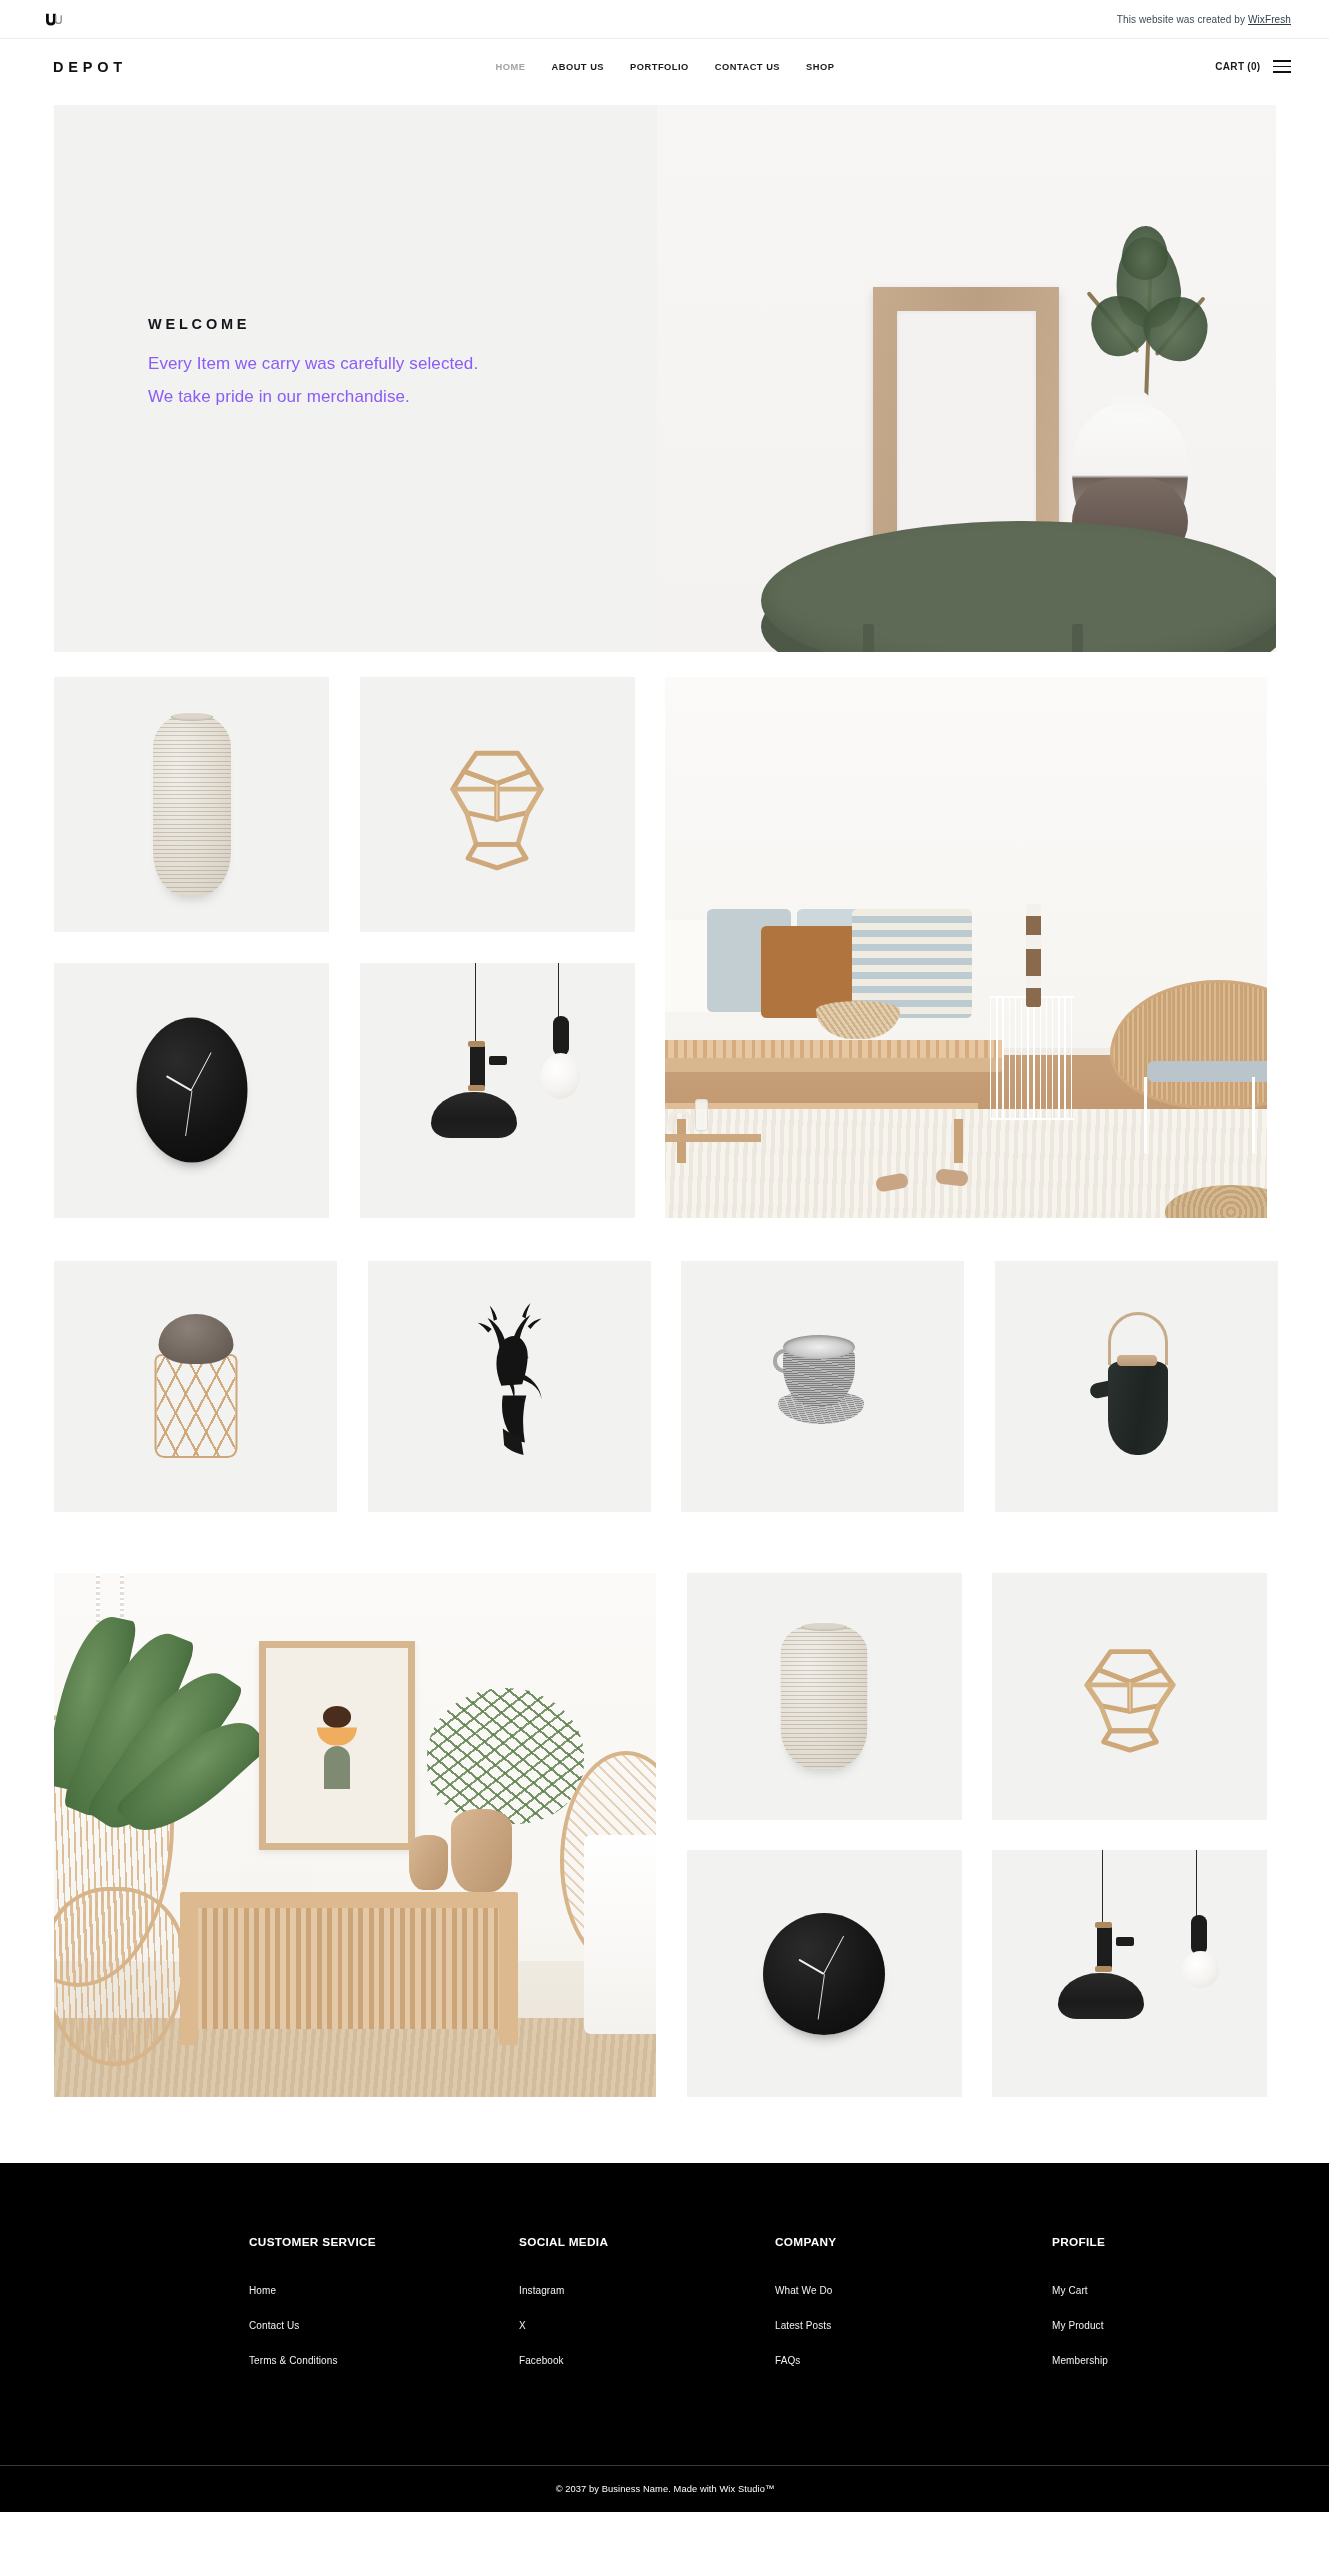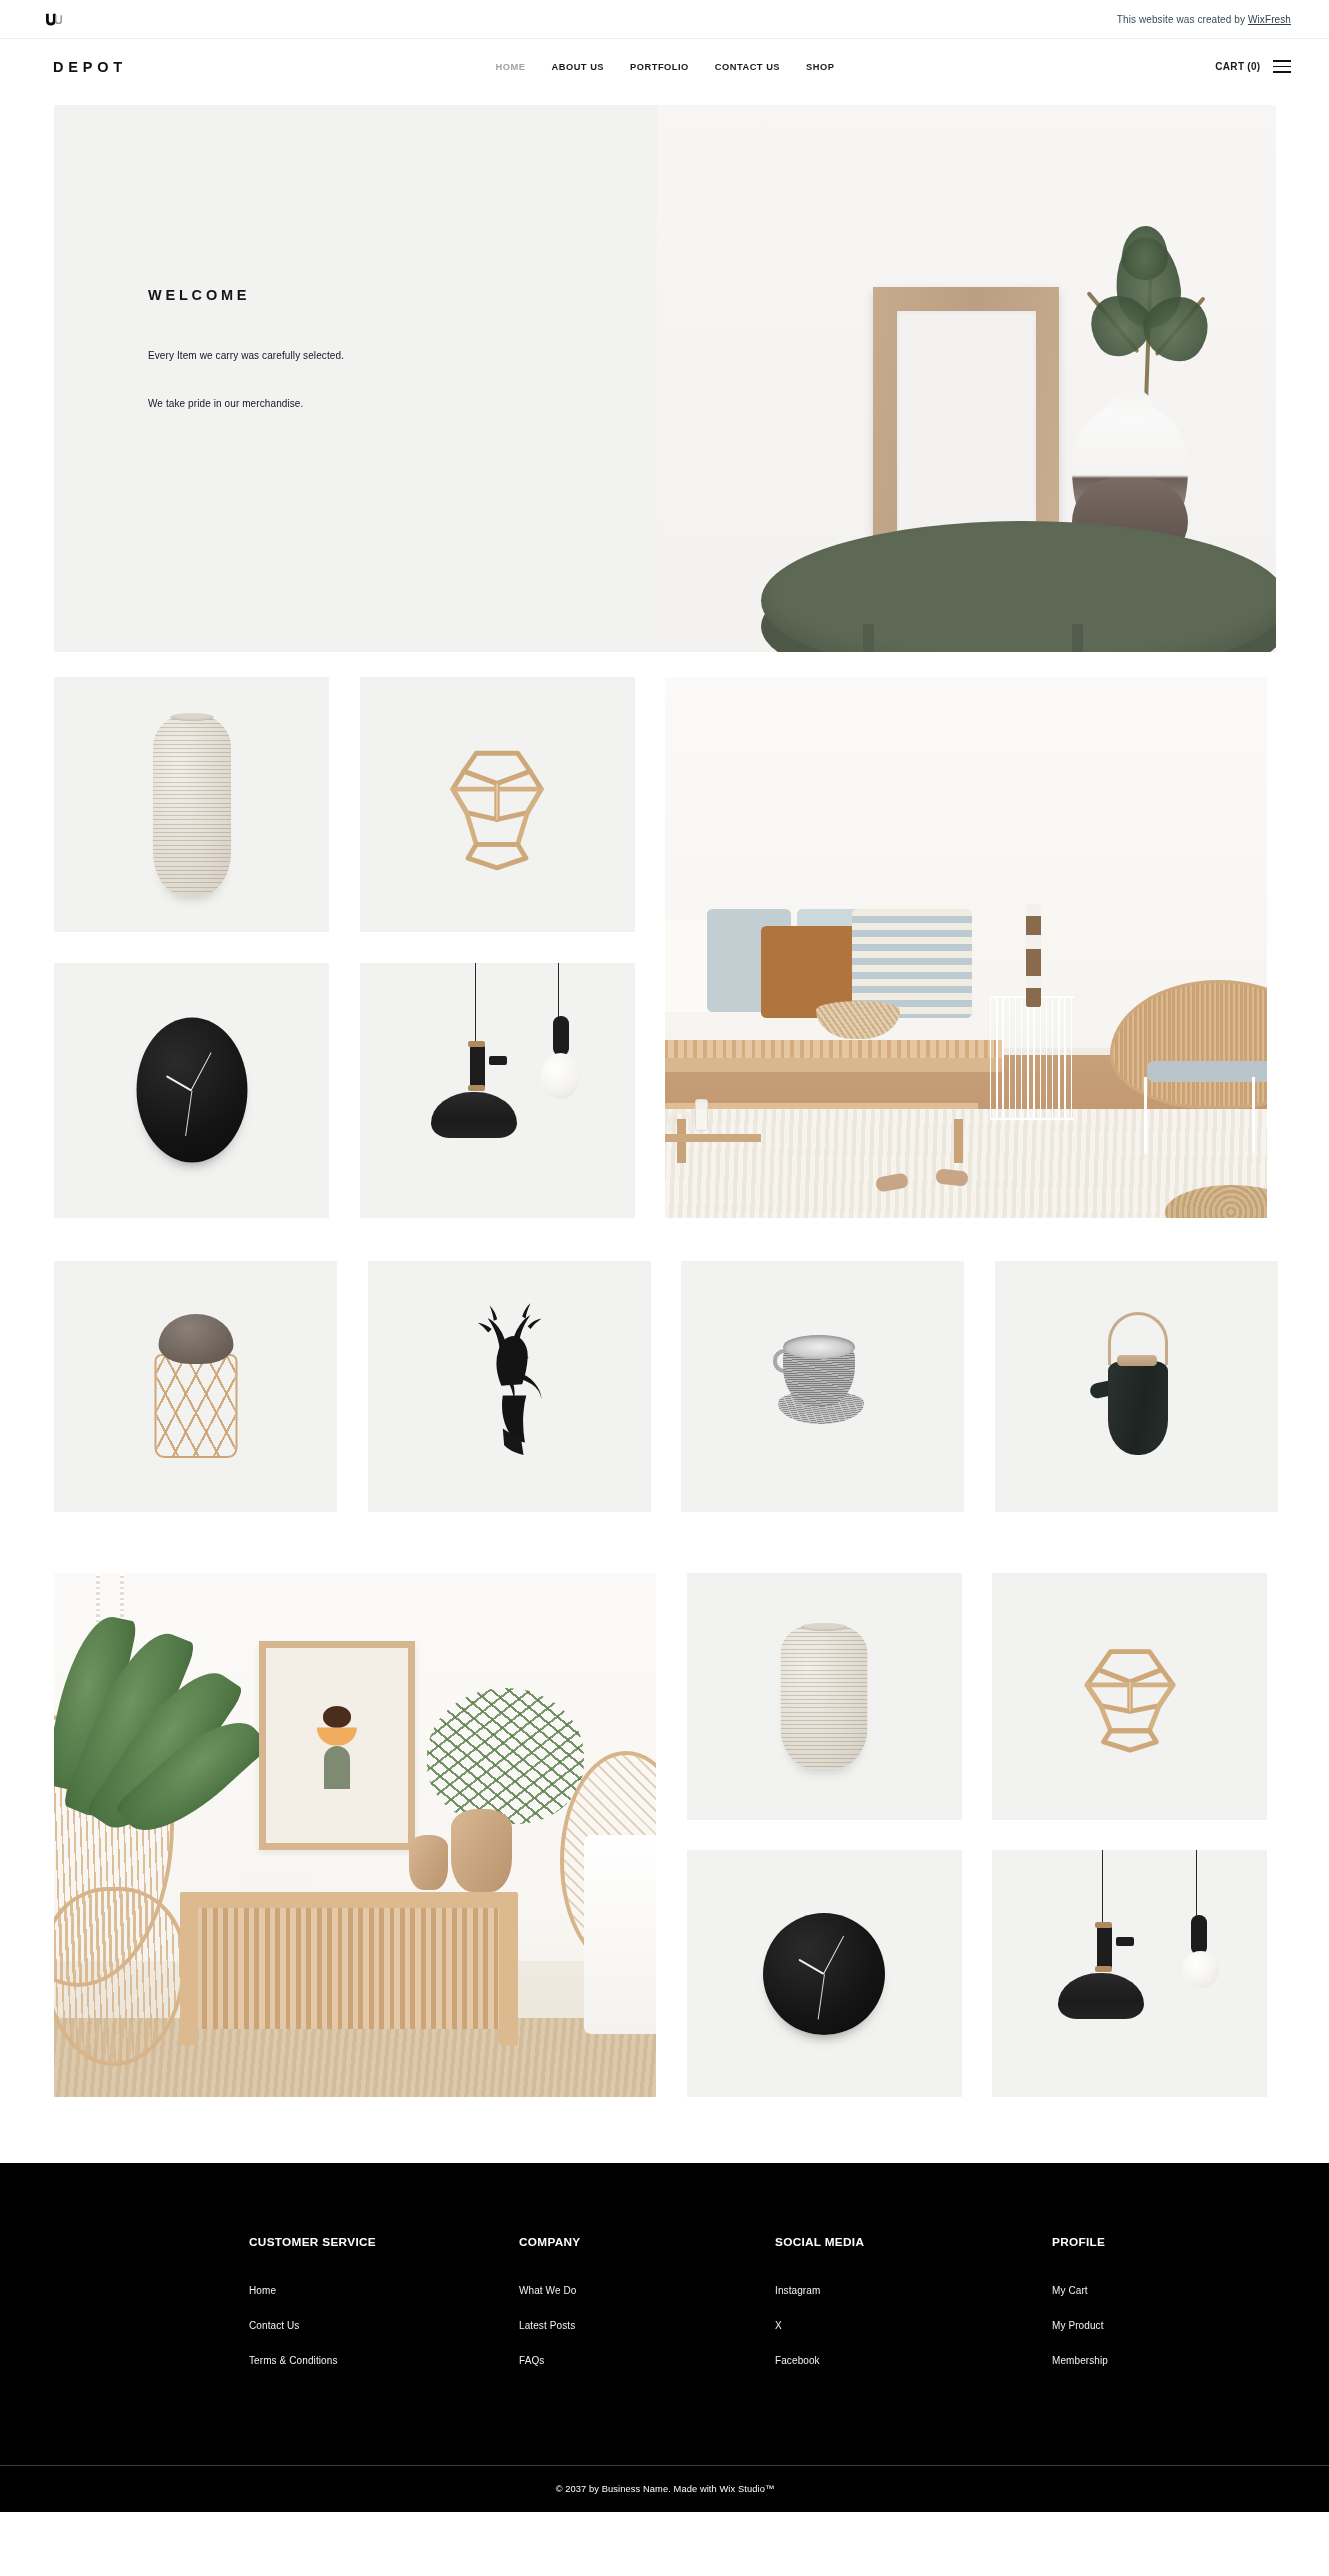--- a/index.html
+++ b/index.html
@@ -113,25 +113,24 @@
     padding: 0 0 239px 94px;
   }
   .hero-title {
     font-size: 14.5px;
     font-weight: 700;
     letter-spacing: 3.8px;
     color: #13161a;
     margin-bottom: 15.2px;
   }
   .hero-line {
-    font-size: 10px;
-    color: #0f172a;
+    font-size: 17px;
+    color: #8b5cf6;
     line-height: 1.95;
     letter-spacing: 0.1px;
-    margin-top: 28px;
   }
   .hero-right {
     flex: 1 1 auto;
     position: relative;
     overflow: hidden;
     background: #f6f5f4;
   }
 
   
   .scene { position: absolute; inset: 0; overflow: hidden; }
@@ -743,31 +742,31 @@
   <div class="footer-inner">
 
     <div>
       <div class="f-col-title">CUSTOMER SERVICE</div>
       <a class="f-link" href="#">Home</a>
       <a class="f-link" href="#">Contact Us</a>
       <a class="f-link" href="#">Terms &amp; Conditions</a>
     </div>
 
     <div>
+      <div class="f-col-title">SOCIAL MEDIA</div>
+      <a class="f-link" href="#">Instagram</a>
+      <a class="f-link" href="#">X</a>
+      <a class="f-link" href="#">Facebook</a>
+    </div>
+
+    <div>
       <div class="f-col-title">COMPANY</div>
       <a class="f-link" href="#">What We Do</a>
       <a class="f-link" href="#">Latest Posts</a>
       <a class="f-link" href="#">FAQs</a>
-    </div>
-
-    <div>
-      <div class="f-col-title">SOCIAL MEDIA</div>
-      <a class="f-link" href="#">Instagram</a>
-      <a class="f-link" href="#">X</a>
-      <a class="f-link" href="#">Facebook</a>
     </div>
 
     <div>
       <div class="f-col-title">PROFILE</div>
       <a class="f-link" href="#">My Cart</a>
       <a class="f-link" href="#">My Product</a>
       <a class="f-link" href="#">Membership</a>
     </div>
   </div>
 

